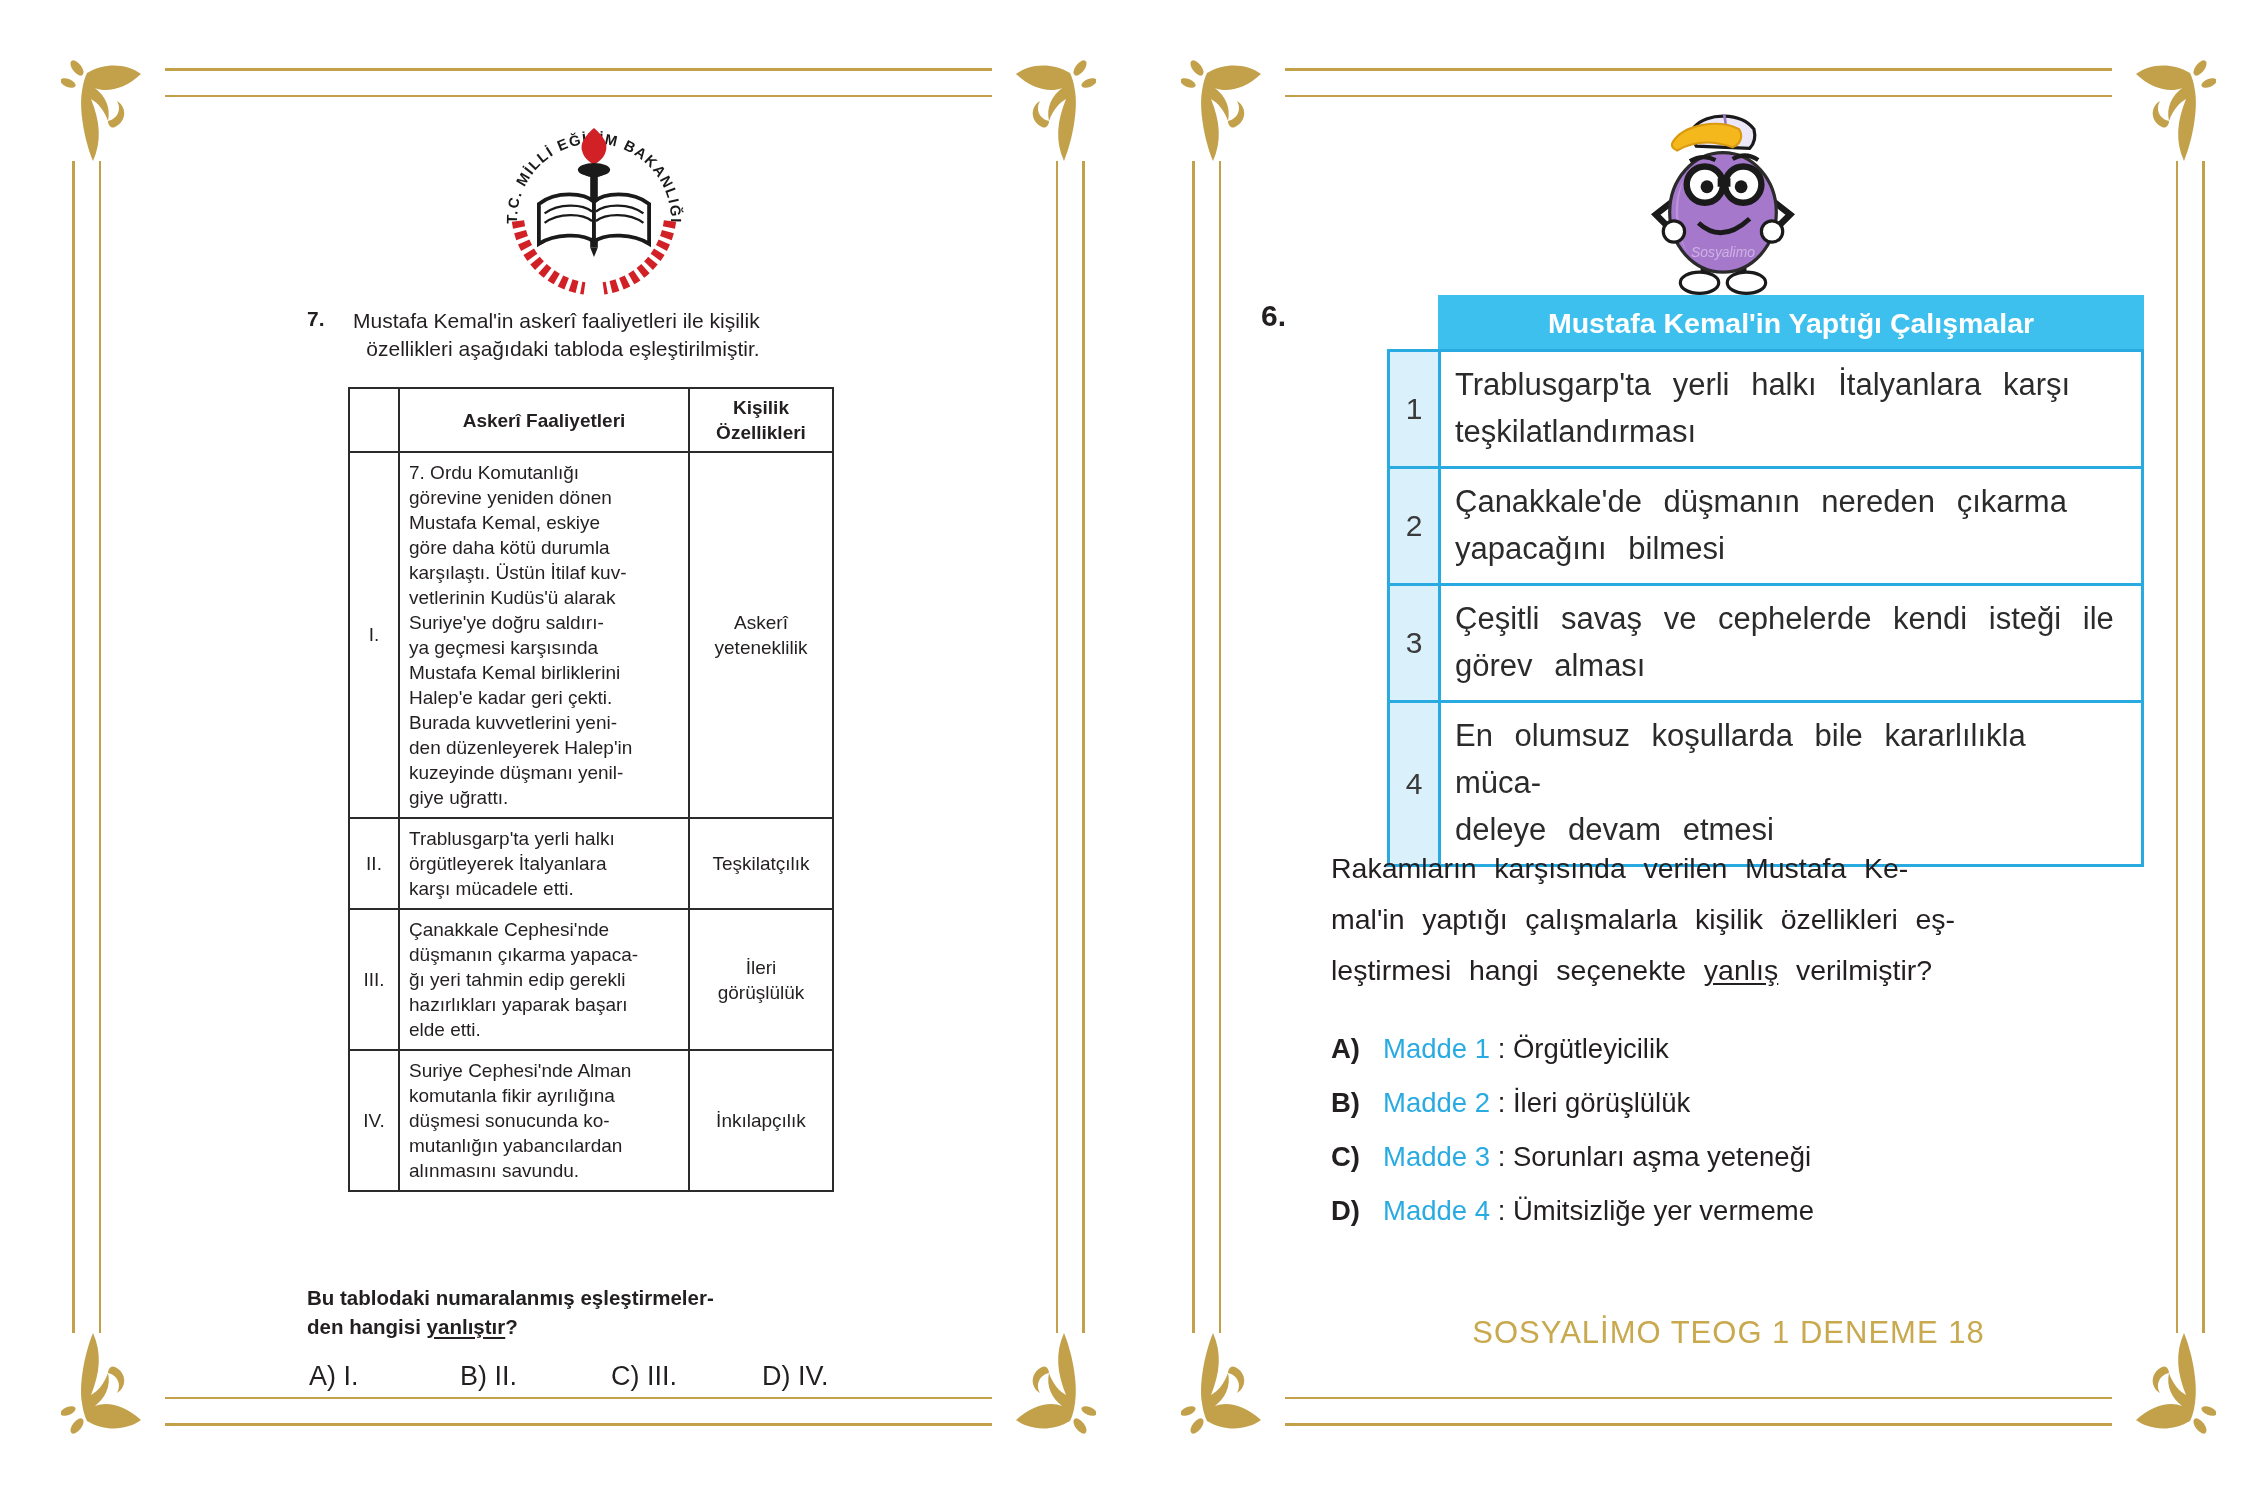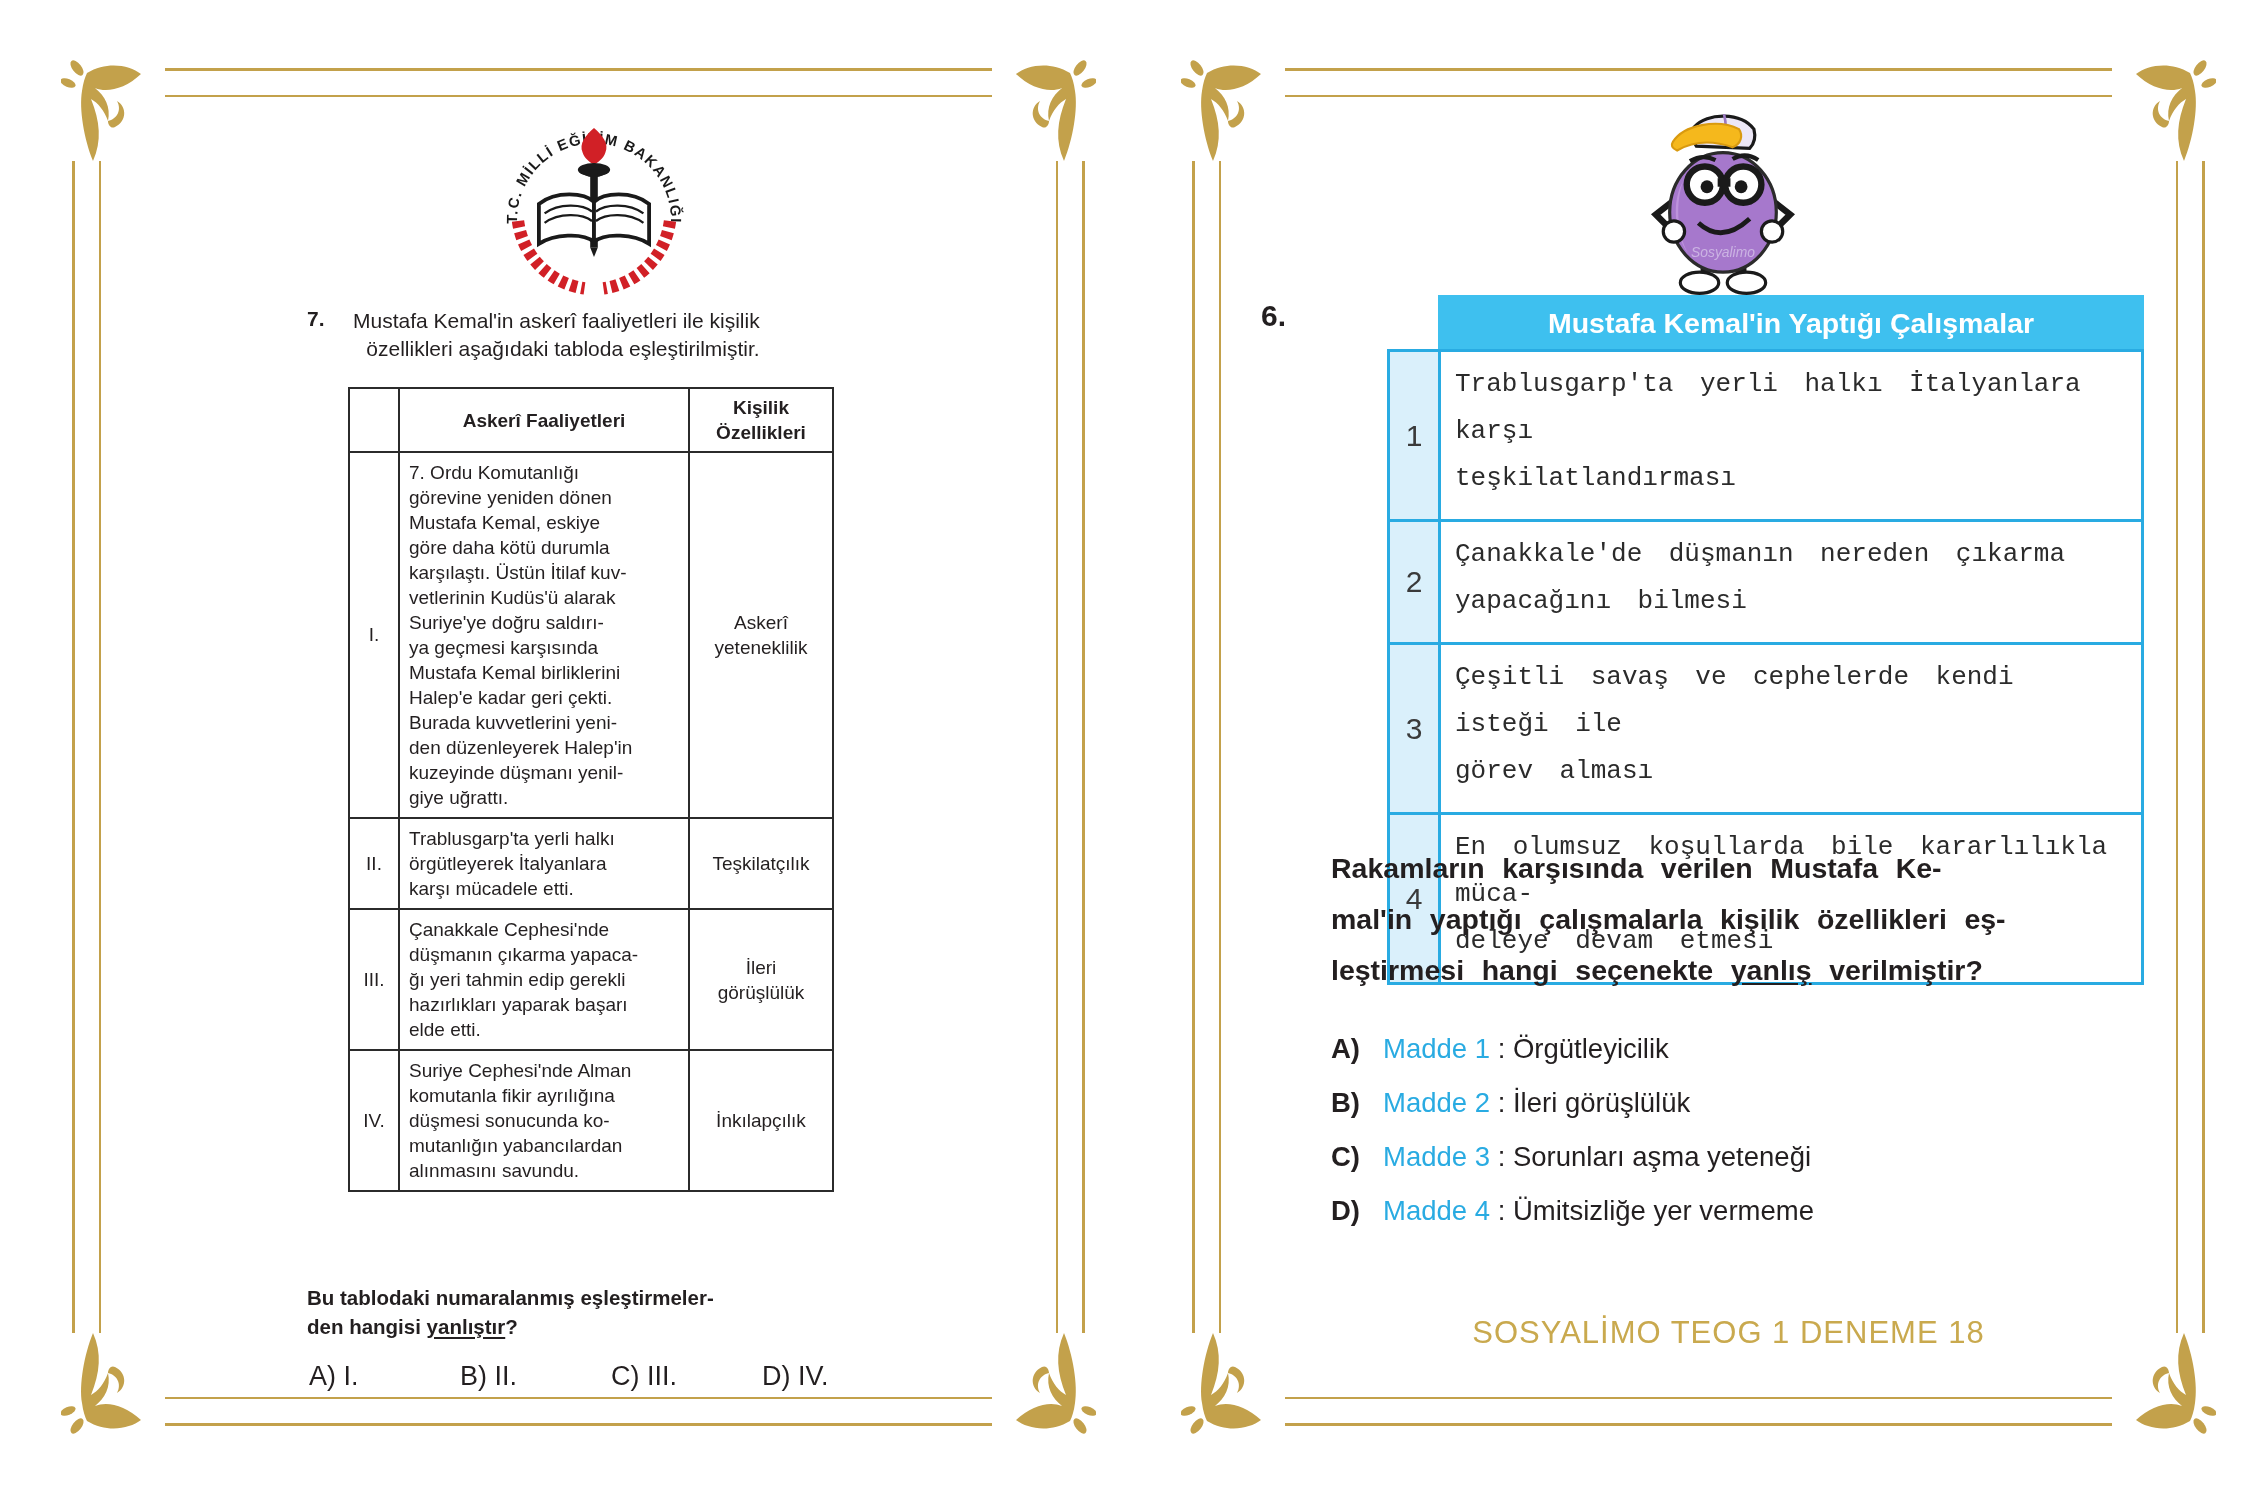--- a/index.html
+++ b/index.html
@@ -45,23 +45,23 @@
   
   .mascot{position:absolute;left:448px;top:24px;width:160px;height:200px;}
   .q6-num{position:absolute;left:66px;top:228px;font-weight:bold;font-size:30px;}
   .rtable{position:absolute;left:192px;top:224px;width:757px;}
   .rtable-title{margin-left:51px;background:var(--cyan-header);border:3px solid var(--cyan-header);
     color:#ffffff;font-weight:bold;font-size:28.5px;text-align:center;padding:9px 4px;}
   .rrow{display:flex;margin-top:-3px;}
   .rnum{width:54px;background:var(--lightblue);border:3px solid var(--cyan-border);
     display:flex;align-items:center;justify-content:center;font-size:30px;color:#3a3a3a;}
   .rtext{flex:1;margin-left:-3px;background:#fff;border:3px solid var(--cyan-border);
-    font-size:26px;line-height:47px;padding:9px 14px 17px 14px;white-space:pre-line;
-    word-spacing:0.42em;color:#2b2b2b;font-family:Liberation Mono, monospace;}
-  .r-prompt{position:absolute;left:136px;top:772px;width:800px;font-weight:bold;
+    font-size:31px;line-height:47px;padding:9px 14px 11px 14px;white-space:pre-line;
+    word-spacing:0.42em;color:#2b2b2b;}
+  .r-prompt{position:absolute;left:136px;top:772px;width:800px;font-weight:normal;
     font-size:28.5px;line-height:51px;white-space:pre-line;word-spacing:0.34em;}
   .r-options{position:absolute;left:136px;top:958px;display:flex;flex-direction:column;gap:15px;}
   .r-opt{font-size:27.5px;line-height:39px;}
   .r-opt .letter{font-weight:bold;display:inline-block;width:52px;}
   .r-opt .madde{color:var(--madde-blue);margin-top:28px;}
   .footer{position:absolute;left:0;right:0;top:1244px;text-align:center;
     color:#c9a94e;font-weight:normal;font-size:31px;letter-spacing:1px;padding-left:60px;}
 </style>
 </head>
 <body>

